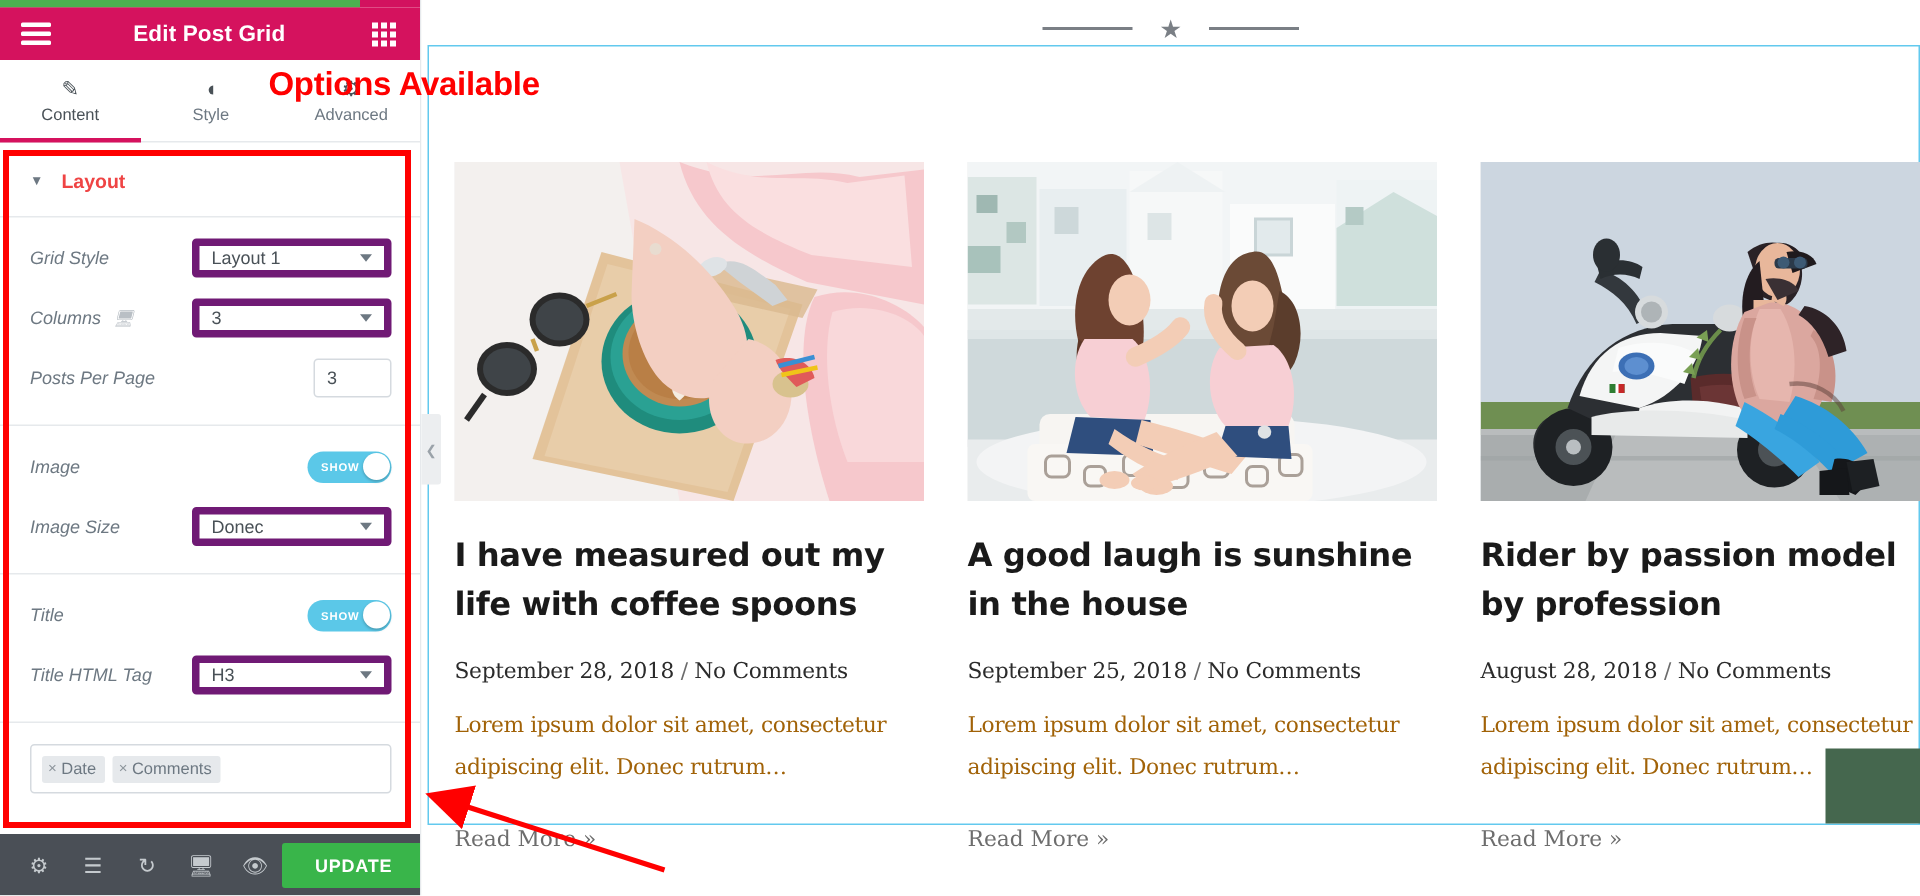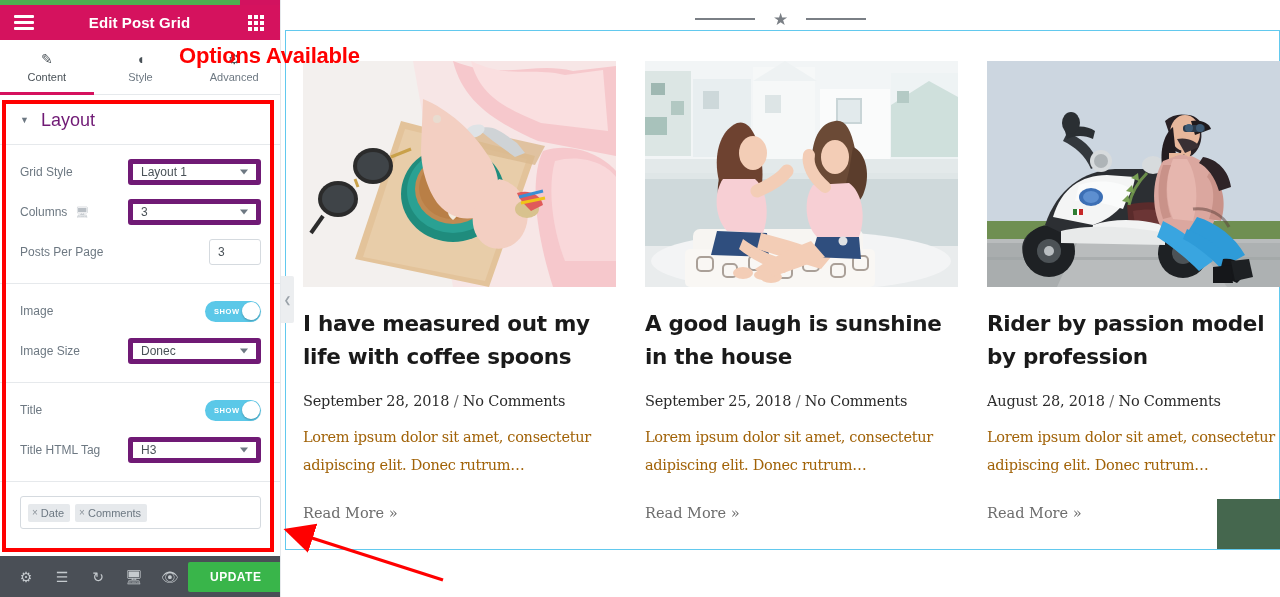--- a/index.html
+++ b/index.html
@@ -89,31 +89,31 @@
     position: absolute; left: 0; top: 96px;
     width: 281px; height: 460px;
     overflow: hidden; background: #ffffff;
   }
   .section-title {
     height: 49px; display: flex; align-items: center; gap: 12px;
     padding: 0 20px; border-bottom: 1px solid #e6e9ec;
     cursor: pointer;
   }
   .section-title .caret { color: #6d7882; font-size: 9px; }
-  .section-title .stxt { font-size: 18px; font-weight: normal; color: #701a75; }
+  .section-title .stxt { font-size: 13px; font-weight: bold; color: #ef4444; }
 
   .ctrl-group { padding: 14px 20px 4px 20px; }
   .ctrl-group.divided { border-top: 1px solid #e6e9ec; }
   .ctrl-row {
     display: flex; align-items: center; justify-content: space-between;
     margin-bottom: 14px; min-height: 26px;
   }
   .ctrl-label {
     font-size: 12px; color: #6d7882;
-    display: flex; align-items: center; gap: 8px;
+    display: flex; align-items: center; gap: 8px; font-style: italic;
   }
   .mon-icon { color: #b9bfc5; font-size: 11px; }
 
   .select-box {
     position: relative;
     width: 133px; height: 26px;
     border: 5px solid #701a75; border-radius: 3px;
     background: #ffffff;
     display: flex; align-items: center;
     padding: 0 8px;
@@ -217,21 +217,21 @@
 
   .grid-section {
     position: absolute; left: 4px; top: 30px;
     width: 995px; height: 520px;
     border: 1px solid #62c9ee;
   }
   .posts {
     display: flex; gap: 29px;
     padding: 30px 17px 0 17px;
   }
-  .post { width: 313px; flex-shrink: 0; }
+  .post { width: 313px; flex-shrink: 0; margin-top: 47px; }
   .thumb {
     width: 100%; height: 226px; overflow: hidden;
     position: relative; background: #eee;
   }
   .thumb svg { display: block; width: 100%; height: 100%; }
 
   .ptitle {
     font-family: "DejaVu Sans", sans-serif;
     font-size: 21.5px; font-weight: bold; line-height: 1.55;
     color: #1a1a1a; margin: 20px 0 0 0;

